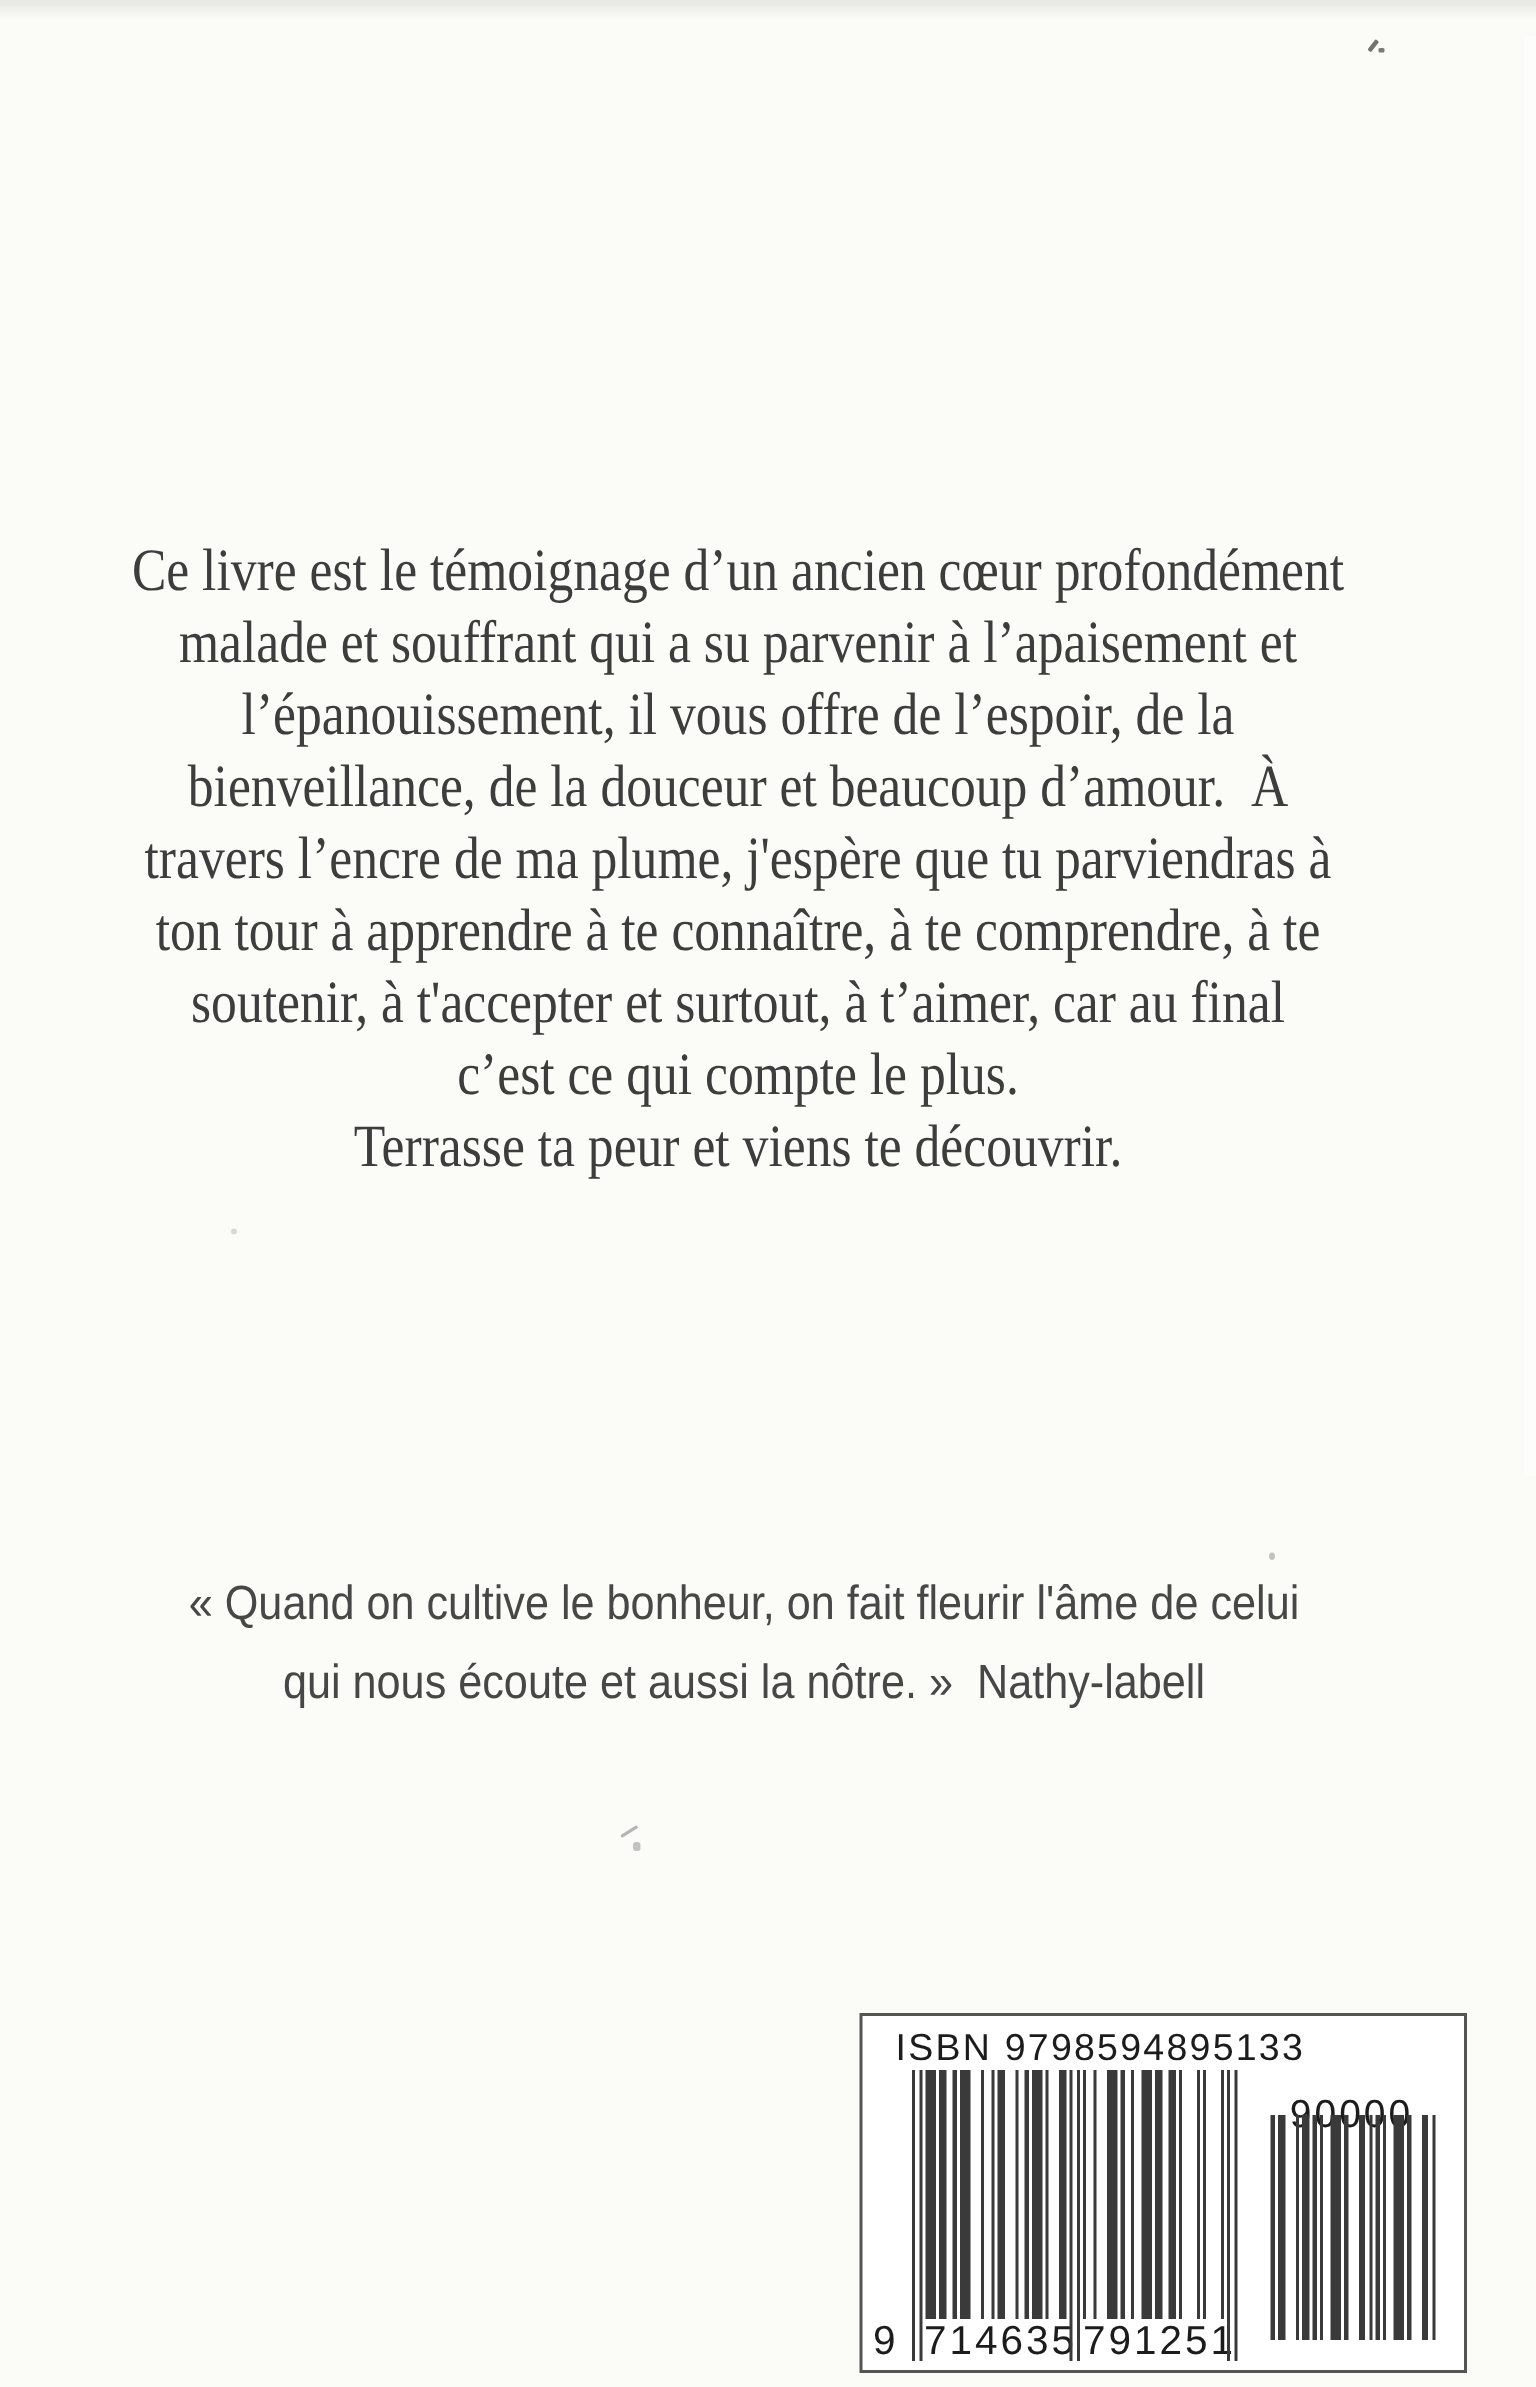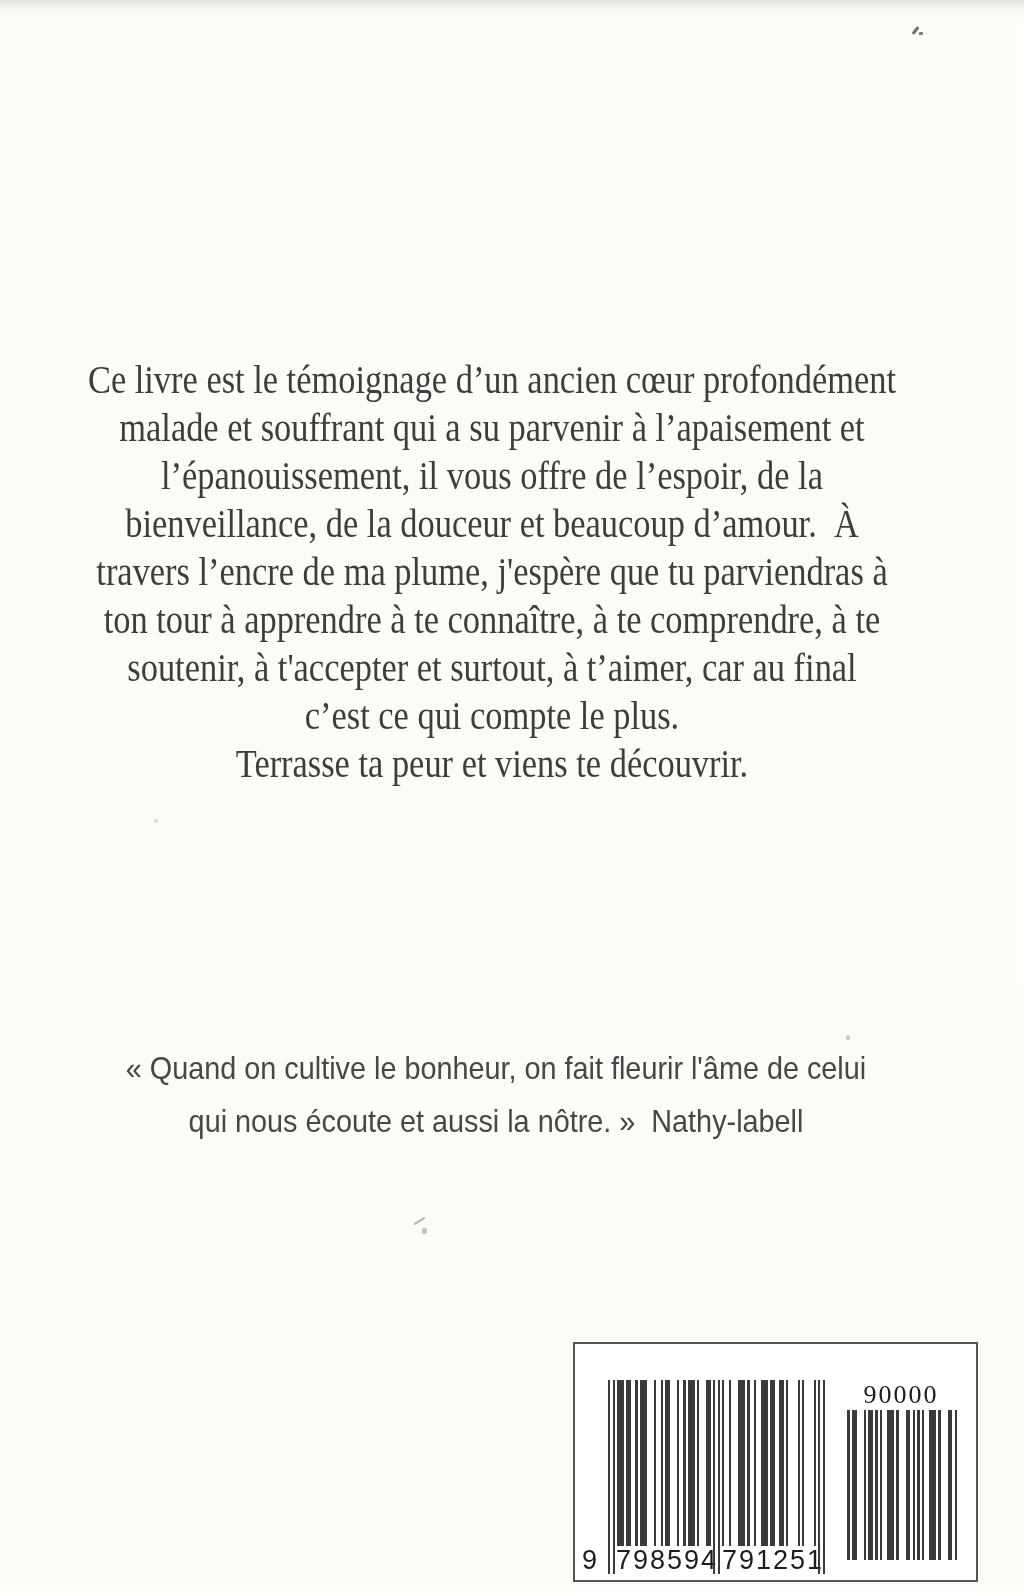--- a/index.html
+++ b/index.html
@@ -42,22 +42,22 @@
   .ean5{position:absolute;left:270px;top:66px;width:112px;height:150px;}
   .bar{position:absolute;top:0;}
   .bc-digit{
     position:absolute;font-family:"Liberation Sans",sans-serif;
     font-size:27px;line-height:27px;color:#1c1c1c;
   }
   .d-first{left:-26px;top:167px;}
   .d-left{left:8px;width:94px;top:167px;text-align:center;letter-spacing:2px;}
   .d-right{left:114px;width:94px;top:167px;text-align:center;letter-spacing:2px;}
   .addon-label{
-    position:absolute;left:270px;top:38px;width:112px;text-align:center;
-    font-family:Liberation Serif, serif;font-size:26px;line-height:26px;
+    position:absolute;left:270px;top:52px;width:112px;text-align:center;
+    font-family:Liberation Sans, sans-serif;font-size:26px;line-height:26px;
     letter-spacing:2px;color:#1c1c1c;
   }
   
   .speck{position:absolute;background:#5a5a5a;border-radius:1px;}
   .speck-a{left:914px;top:22px;width:3px;height:9px;transform:rotate(38deg);opacity:.85;}
   .speck-a2{left:919px;top:28px;width:4px;height:3px;opacity:.8;}
   .speck-b{left:413px;top:1216px;width:13px;height:2px;transform:rotate(-32deg);opacity:.55;background:#7a7a7a;}
   .speck-b2{left:422px;top:1224px;width:5px;height:6px;opacity:.5;background:#8a8a8a;border-radius:2px;}
   .speck-c{left:154px;top:815px;width:4px;height:4px;opacity:.35;background:#9a9a9a;border-radius:50%;}
   .speck-d{left:846px;top:1031px;width:4px;height:5px;opacity:.5;background:#8a8a8a;border-radius:50%;}
@@ -88,24 +88,25 @@
   </div>
 
   <span class="speck speck-a"></span>
   <span class="speck speck-a2"></span>
   <span class="speck speck-b"></span>
   <span class="speck speck-b2"></span>
   <span class="speck speck-c"></span>
   <span class="speck speck-d"></span>
 
   <div class="bc-box" style="border-color: rgb(85, 85, 85);">
+    <div class="isbn">ISBN 9798594895133</div>
 
     <div class="ean13" id="ean13">
       <span class="bc-digit d-first">9</span>
-      <span class="bc-digit d-left">798594</span>
+      <span class="bc-digit d-left">714635</span>
       <span class="bc-digit d-right">791251</span>
     <div class="bar" style="left: 0px; width: 2.28px; height: 194px; background: rgb(58, 58, 58);"></div>
         <div class="bar" style="left: 4.57px; width: 2.28px; height: 194px; background: rgb(58, 58, 58);"></div>
         <div class="bar" style="left: 9.14px; width: 6.85px; height: 166px; background: rgb(58, 58, 58);"></div>
         <div class="bar" style="left: 18.27px; width: 4.57px; height: 166px; background: rgb(58, 58, 58);"></div>
         <div class="bar" style="left: 27.41px; width: 2.28px; height: 166px; background: rgb(58, 58, 58);"></div>
         <div class="bar" style="left: 31.98px; width: 6.85px; height: 166px; background: rgb(58, 58, 58);"></div>
         <div class="bar" style="left: 45.68px; width: 2.28px; height: 166px; background: rgb(58, 58, 58);"></div>
         <div class="bar" style="left: 52.54px; width: 2.28px; height: 166px; background: rgb(58, 58, 58);"></div>
         <div class="bar" style="left: 57.11px; width: 4.57px; height: 166px; background: rgb(58, 58, 58);"></div>

